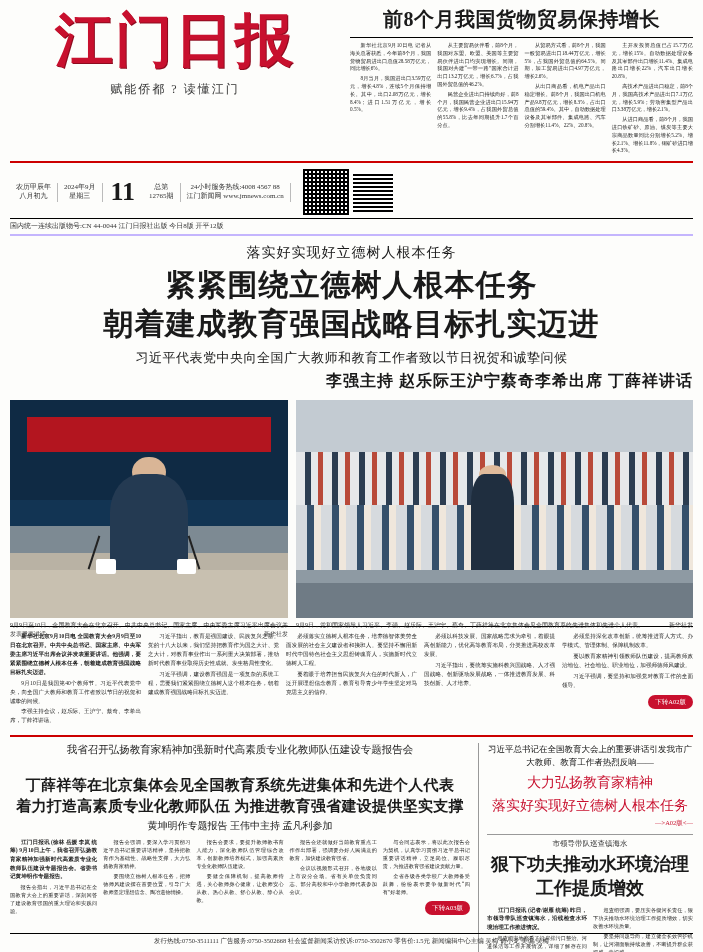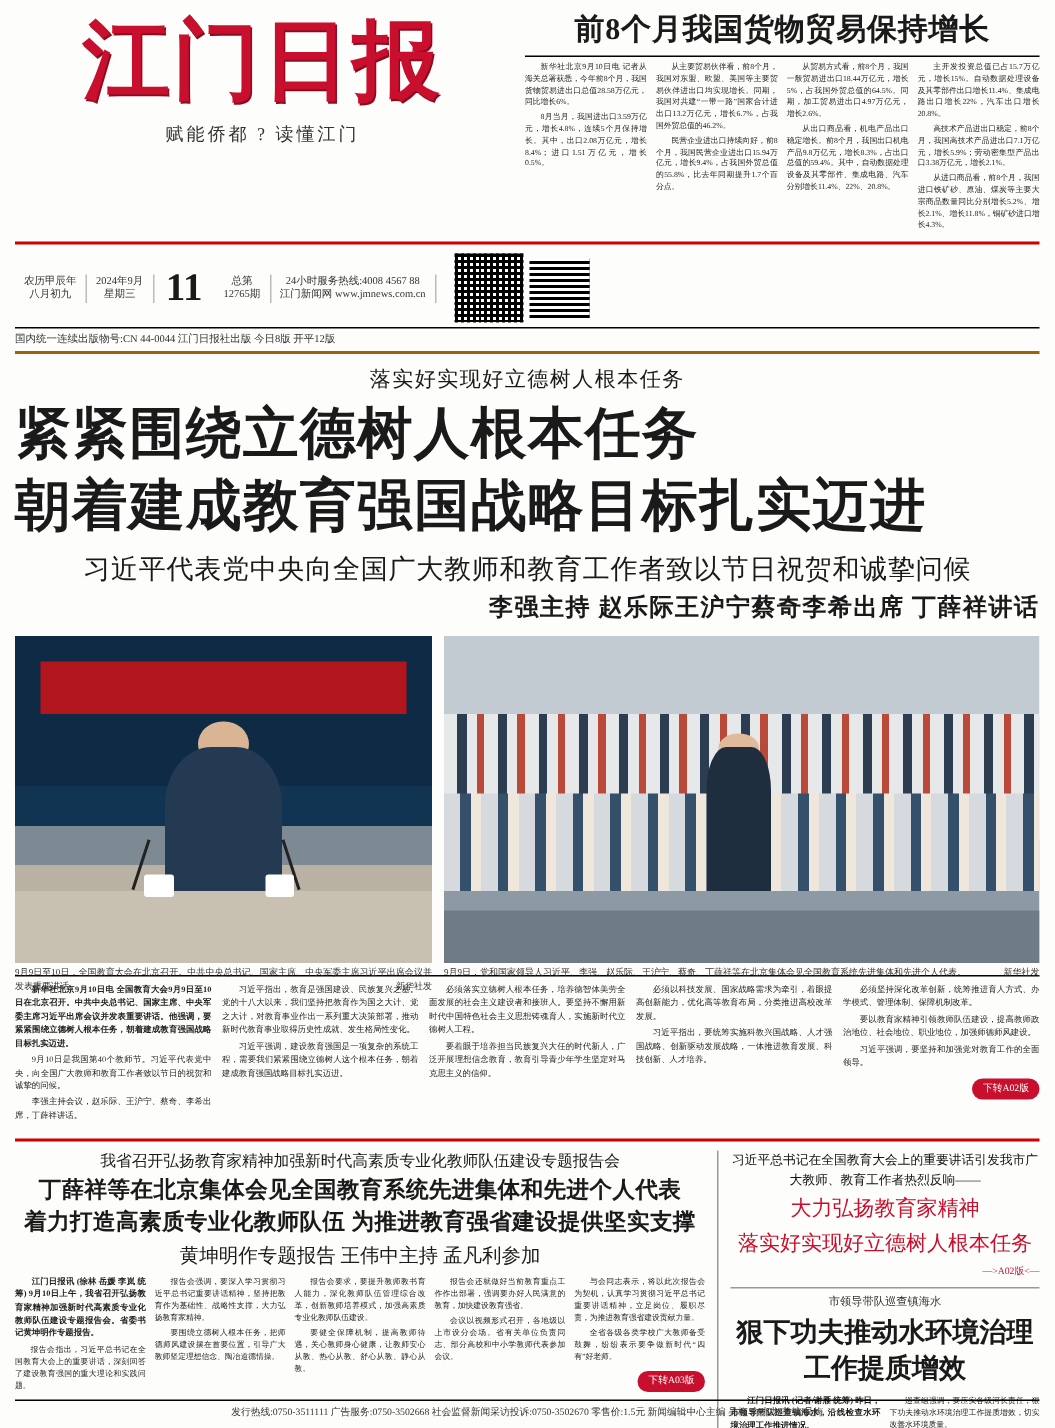--- a/index.html
+++ b/index.html
@@ -44,27 +44,27 @@
   .ib-cell:last-child{ border-right:none; }
   .ib-date { font-size:7px; }
   .ib-big { font-size:26px; font-weight:bold; font-family:"Liberation Serif",serif; padding:0 8px; }
   .ib-qr { width:46px; height:46px; background:
       repeating-linear-gradient(0deg,#000 0 2px,#fff 2px 4px),
       repeating-linear-gradient(90deg,#000 0 2px,transparent 2px 4px);
       background-blend-mode: multiply; margin-left:6px; }
   .ib-qr2 { width:40px; height:40px; margin-left:4px; background:
       repeating-linear-gradient(0deg,#000 0 2px,#fff 2px 4px),
       repeating-linear-gradient(90deg,#000 0 2px,transparent 2px 4px);}
-  .subbar { font-size:7px; color:#333; padding:2px 0 3px 0; border-bottom:2px solid #a16207; }
+  .subbar { font-size:7px; color:#333; padding:2px 0 3px 0; border-bottom:2px solid #c4b5fd; }
 
   
   .hero { padding-top:8px; }
   .hero-kicker { text-align:center; font-size:14px; letter-spacing:1px; margin-bottom:4px;}
-  .hero-h1 { text-align:left; font-weight:bold; font-size:37px; line-height:1.28; letter-spacing:1px; }
-  .hero-h2 { text-align:center; font-size:18px; margin-top:6px; letter-spacing:0.5px;}
+  .hero-h1 { text-align:center; font-weight:bold; font-size:30px; line-height:1.28; letter-spacing:1px; }
+  .hero-h2 { text-align:center; font-size:13px; margin-top:6px; letter-spacing:0.5px;}
   .hero-h3 { text-align:right; font-size:16px; font-weight:bold; margin-top:4px; letter-spacing:1px;}
 
   
   .photos { display:flex; gap:8px; margin-top:8px; }
   .photo { position:relative; overflow:hidden; }
   .ph-left { flex:0 0 278px; height:218px; }
   .ph-right { flex:1; height:218px; }
   .cap { font-size:6px; line-height:1.45; color:#333; margin-top:3px; text-align:justify;}
   .cap .sig { float:right; }
 
@@ -94,23 +94,23 @@
   .bc { flex:1; font-size:5.6px; line-height:1.6; text-align:justify; color:#222;}
   .bc p { margin:0 0 2px 0; text-indent:2em;}
   .bc .lead-b { font-weight:bold; }
   .turnbadge { display:inline-block; background:#c8102e; color:#fff; font-size:6.5px; padding:2px 7px; border-radius:8px; float:right; margin-top:3px;}
 
   
   .lower { display:flex; gap:8px; margin-top:8px; border-top:2px solid #c00; padding-top:6px;}
   .lower-left { flex:1; }
   .lower-right { flex:0 0 215px; border-left:1px solid #999; padding-left:8px;}
 
-  .ll-kicker { text-align:center; font-size:10.5px; margin-bottom:3px;}
+  .ll-kicker { text-align:center; font-size:10.5px; margin-bottom:18px;}
   .ll-h1 { text-align:center; font-weight:bold; font-size:15px; line-height:1.35; letter-spacing:0.3px;}
-  .ll-sub { text-align:center; font-size:13px; margin-top:3px;}
+  .ll-sub { text-align:center; font-size:10px; margin-top:3px;}
   .ll-cols { display:flex; gap:6px; margin-top:5px; }
   .ll-cols .c { flex:1; font-size:5.2px; line-height:1.55; text-align:justify; color:#222;}
   .ll-cols .c p { margin:0 0 2px 0; text-indent:2em;}
   .byline { font-size:5.6px; font-weight:bold; }
 
   .lr-head { font-size:8.5px; line-height:1.5; text-align:center; color:#111;font-family:Liberation Serif, serif;}
   .lr-h1 { text-align:center; font-weight:normal; font-size:14px; color:#c8102e; line-height:1.4; margin-top:4px;}
   .lr-badge { display:block; text-align:right; font-size:6.5px; color:#c8102e; margin-top:3px;}
   .lr-rule { border-top:1px solid #999; margin:6px 0 4px;}
   .lr-kicker { font-size:7.5px; text-align:center; color:#333;}

